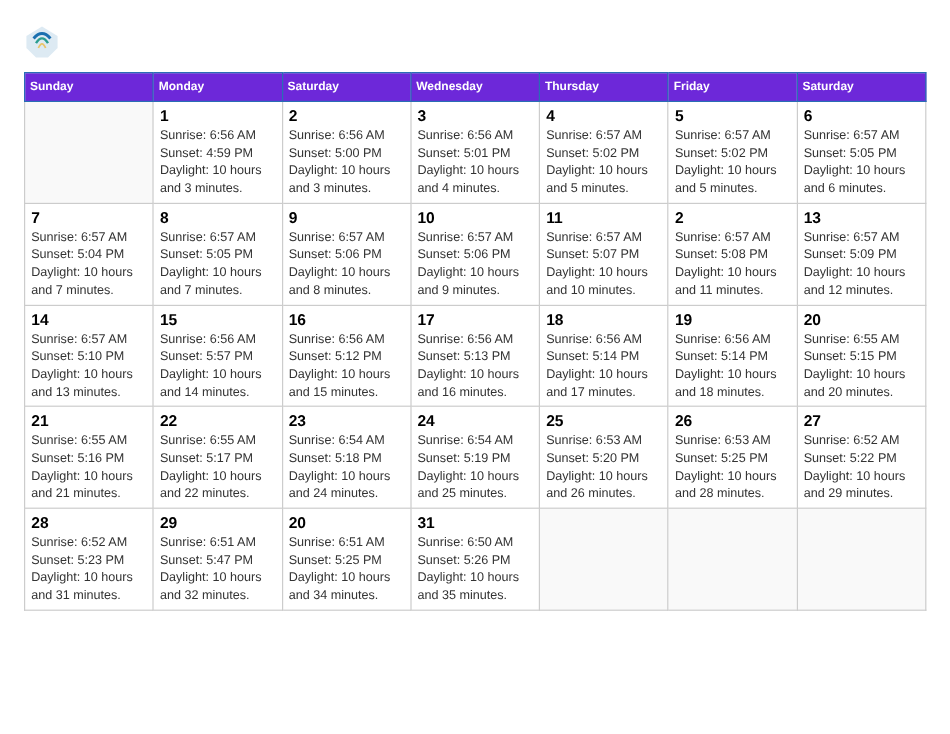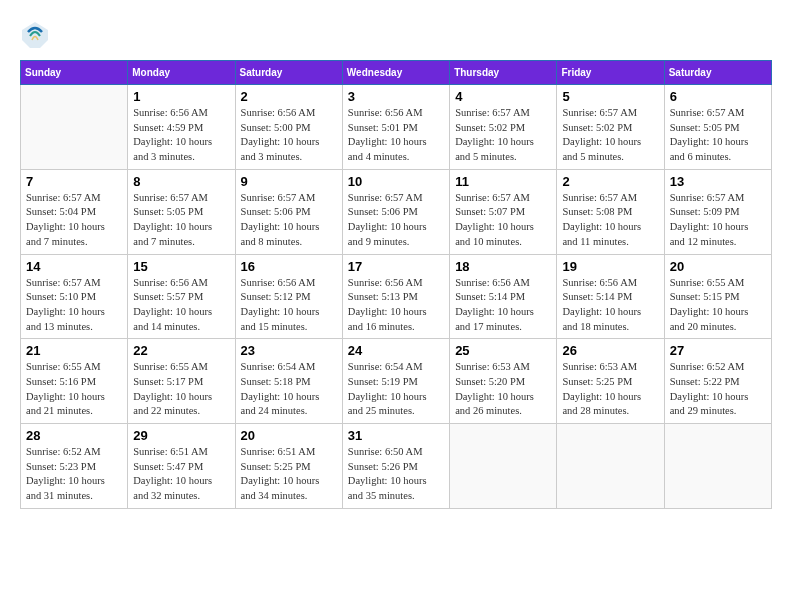--- a/index.html
+++ b/index.html
@@ -70,21 +70,20 @@
     .day-num {
       font-weight: bold;
       font-size: 13px;
       display: block;
       margin-bottom: 2px;
     }
     .day-info {
       color: #333;
       font-size: 10.5px;
       line-height: 1.4;
-      font-family: Liberation Serif, serif;
     }
     .empty-cell {
       background: #f9f9f9;
     }
   </style>
 </head>
 <body>
 
 <div class="header">
   <div class="logo">

